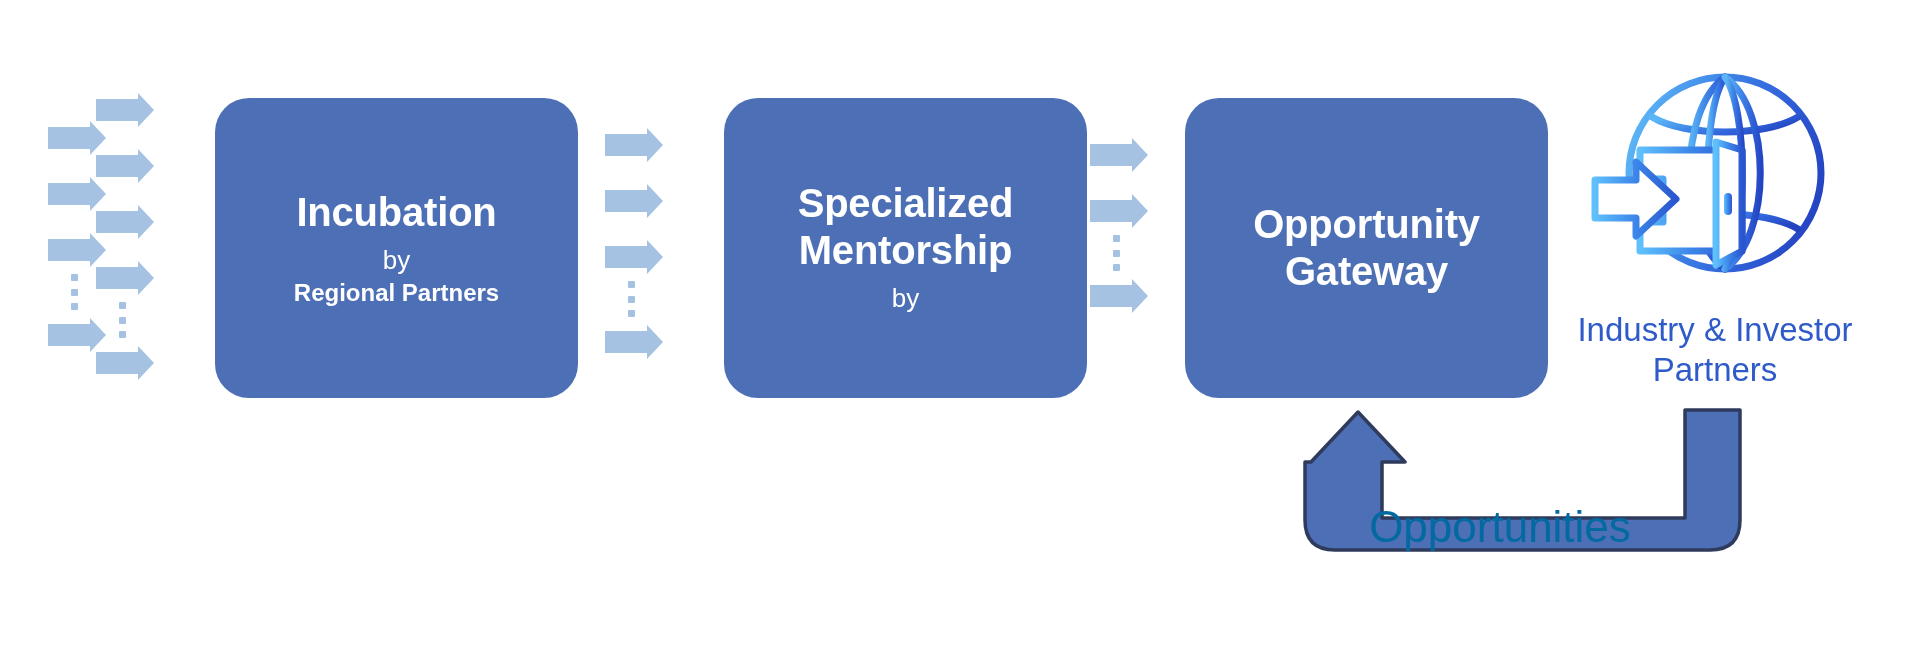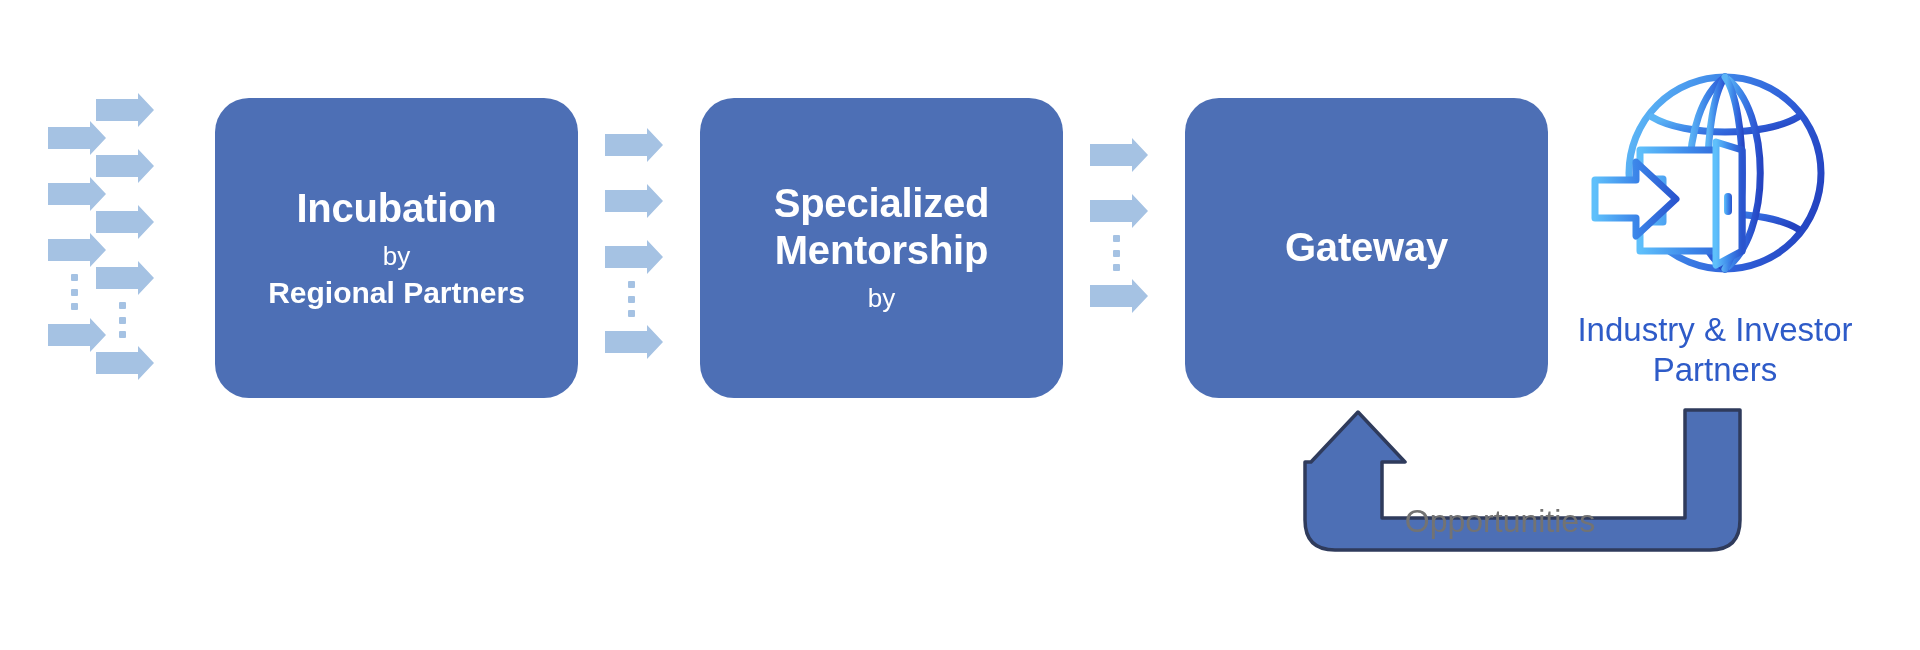--- a/index.html
+++ b/index.html
@@ -39,28 +39,28 @@
     line-height: 1.18;
     letter-spacing: -0.2px;
   }
   .pbox .by {
     font-size: 26px;
     font-weight: normal;
     line-height: 1.3;
     margin-top: 8px;
   }
   .pbox .org {
-    font-size: 30px;
+    font-size: 24px;
     font-weight: bold;
     line-height: 1.2;
     margin-top: 1px;
   }
 
   #box-incubation { left: 215px; top: 98px; width: 363px; height: 300px; }
-  #box-mentorship { left: 700px; top: 98px; width: 363px; height: 300px; align-items: center; }
+  #box-mentorship { left: 724px; top: 98px; width: 363px; height: 300px; align-items: center; }
   #box-gateway    { left: 1185px; top: 98px; width: 363px; height: 300px; }
 
   
   .arrow-group { position: absolute; }
   .chev {
     position: absolute;
     background: #A5C2E3;
   }
   .dots {
     position: absolute;
@@ -103,22 +103,22 @@
     top: 400px;
     width: 460px;
     height: 165px;
   }
   #feedback-label {
     position: absolute;
     left: 1300px;
     top: 505px;
     width: 400px;
     text-align: center;
-    color: #737373;
-    font-size: 32px;
+    color: #0369a1;
+    font-size: 44px;
     line-height: 1;
     pointer-events: none;
   }
 </style>
 </head>
 <body>
 
 <div id="canvas">
 
   <div class="arrow-group" id="inflow-arrows" style="left:48px; top:78px; width:160px; height:240px;">
@@ -191,20 +191,21 @@
     <div class="dots" style="left:22px; top:97px; width:8px; height:36px;">
       <span></span>
         <span></span>
         <span></span>
     </div>
     <div class="chev" style="left:0px; top:141px; width:58px; height:34px;
                 clip-path: polygon(0 6px, 42px 6px, 42px 0, 58px 17px, 42px 34px, 42px 28px, 0 28px);"></div>
   </div>
 
   <div class="pbox" id="box-gateway">
+    <div class="title">Opportunity</div>
     <div class="title">Gateway</div>
   </div>
 
   <div id="partner-icon">
     <svg viewBox="0 0 250 250" width="250" height="250" xmlns="http://www.w3.org/2000/svg">
       <defs>
         <linearGradient id="gblue" x1="0" y1="0.35" x2="1" y2="0.65">
           <stop offset="0%" stop-color="#5BB4F5"></stop>
           <stop offset="35%" stop-color="#3E86E8"></stop>
           <stop offset="70%" stop-color="#2F5FD8"></stop>

